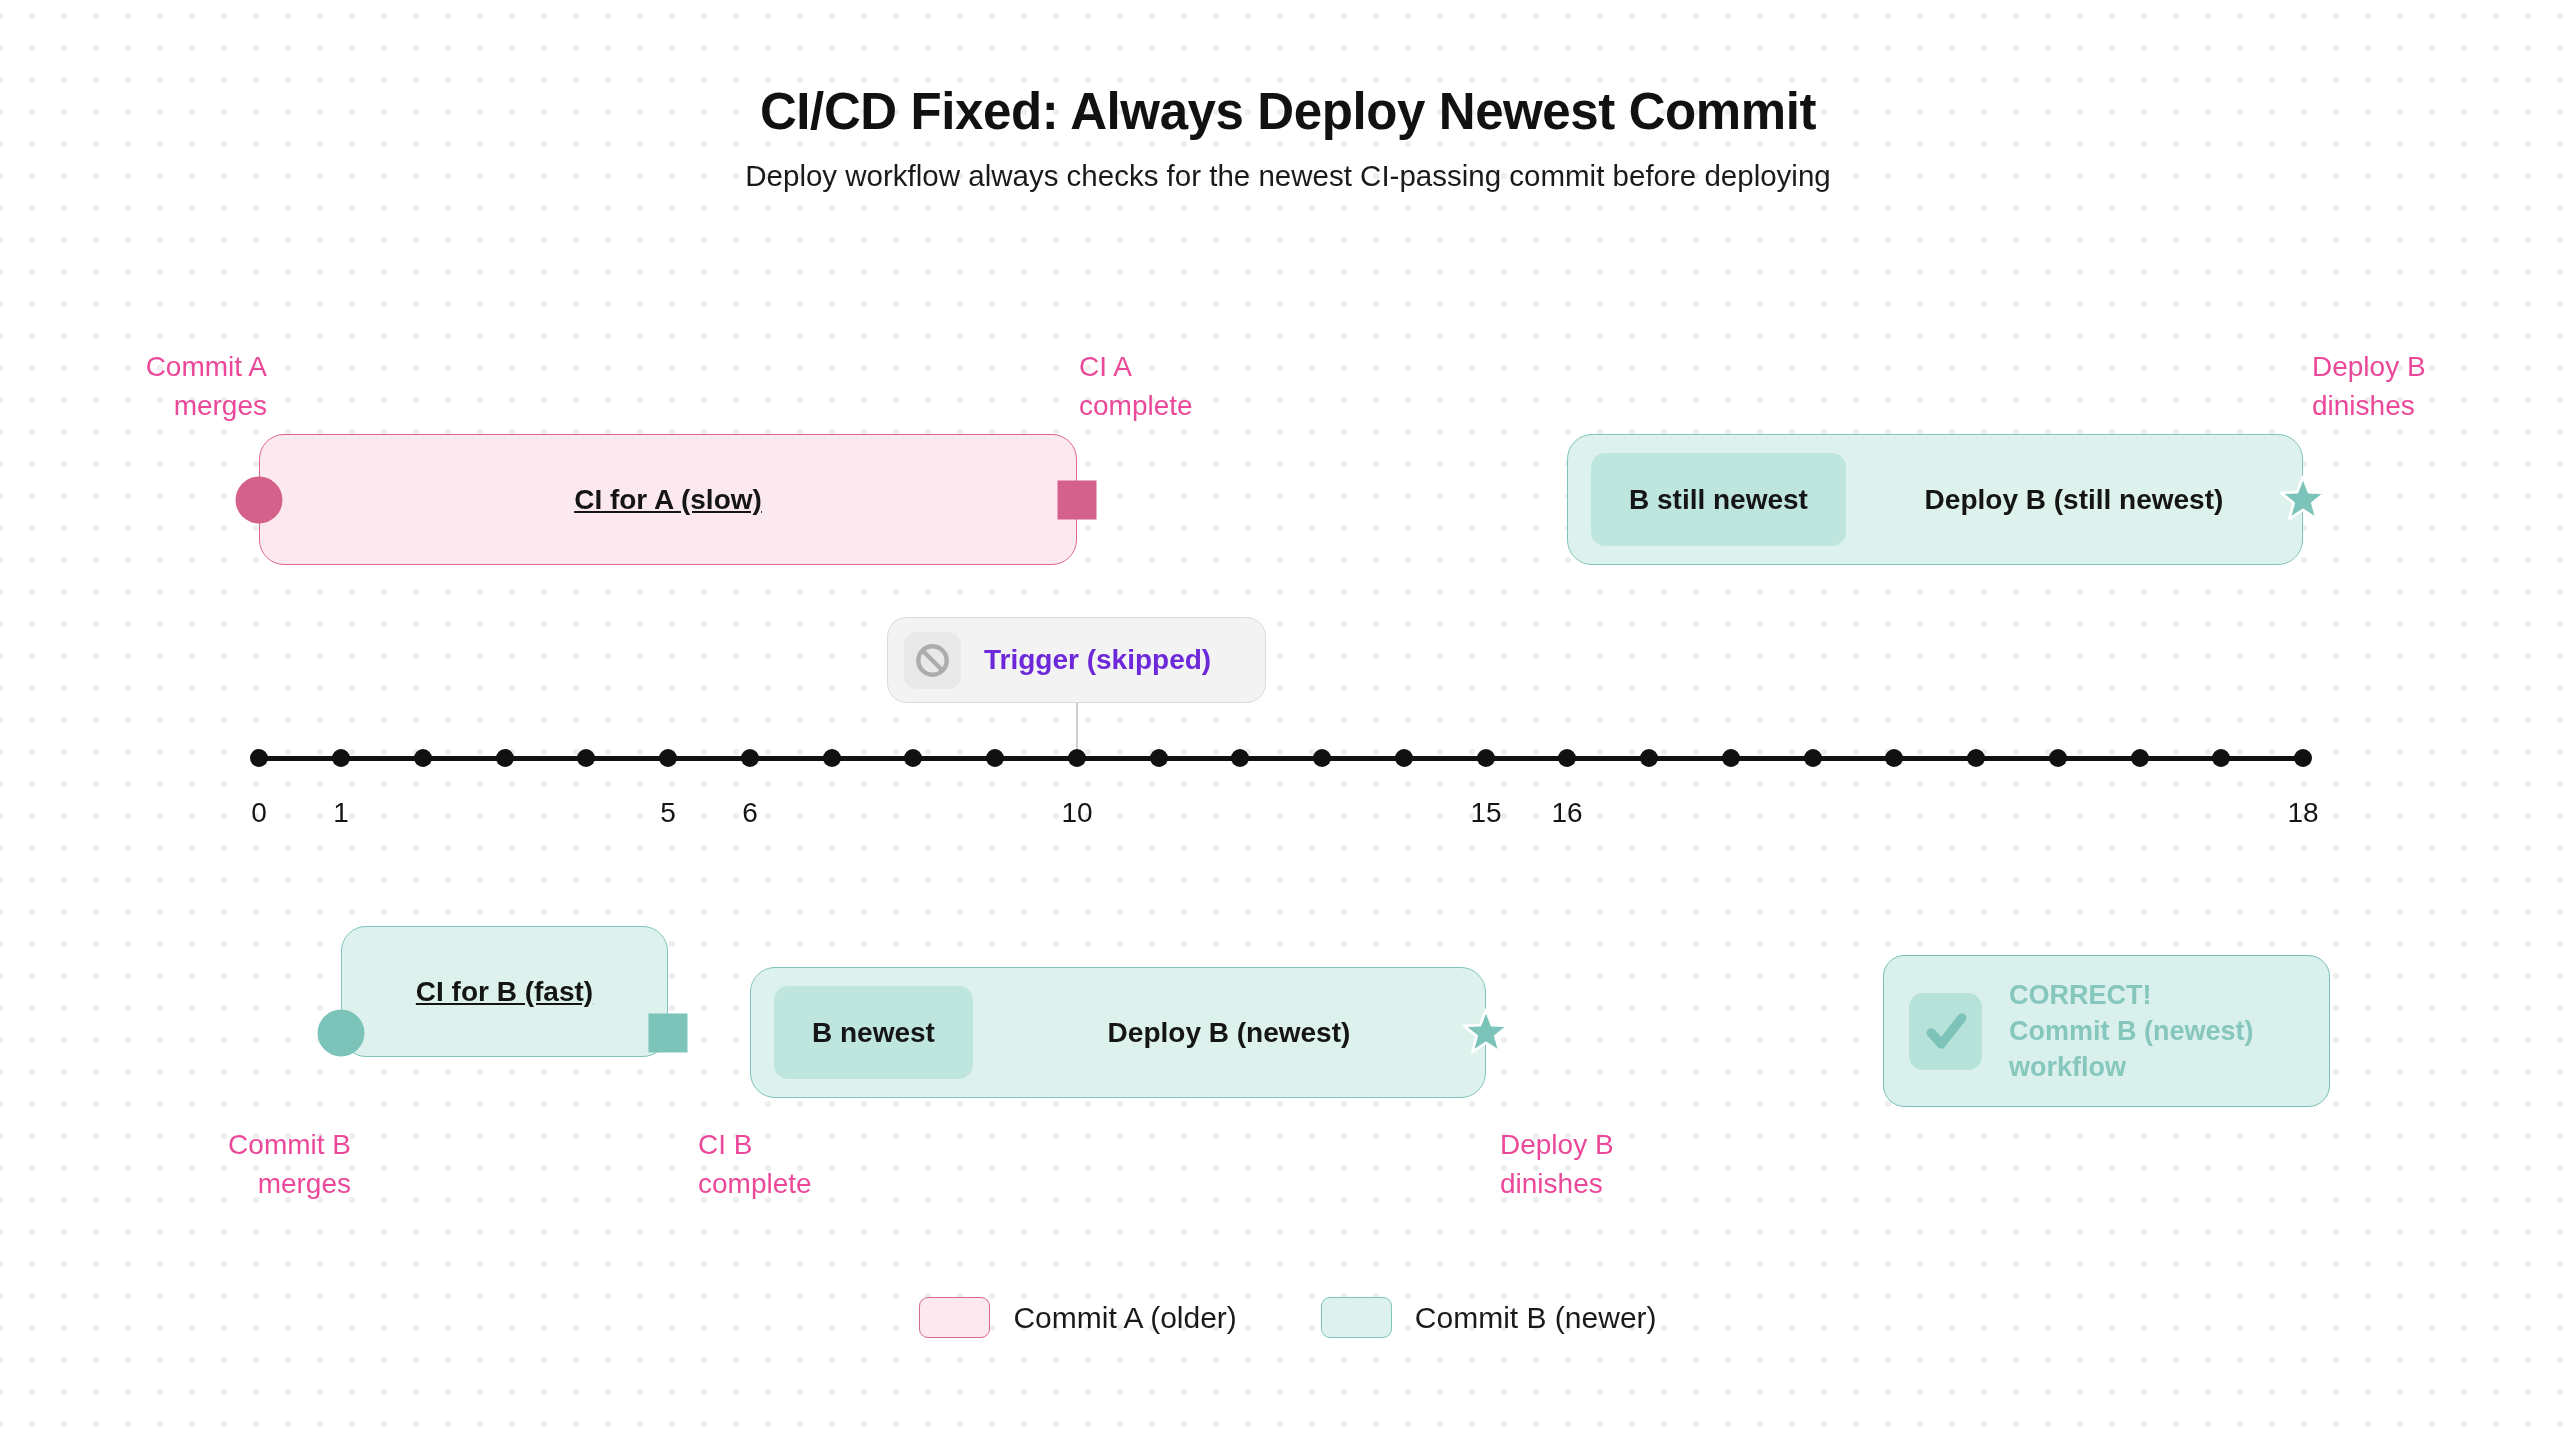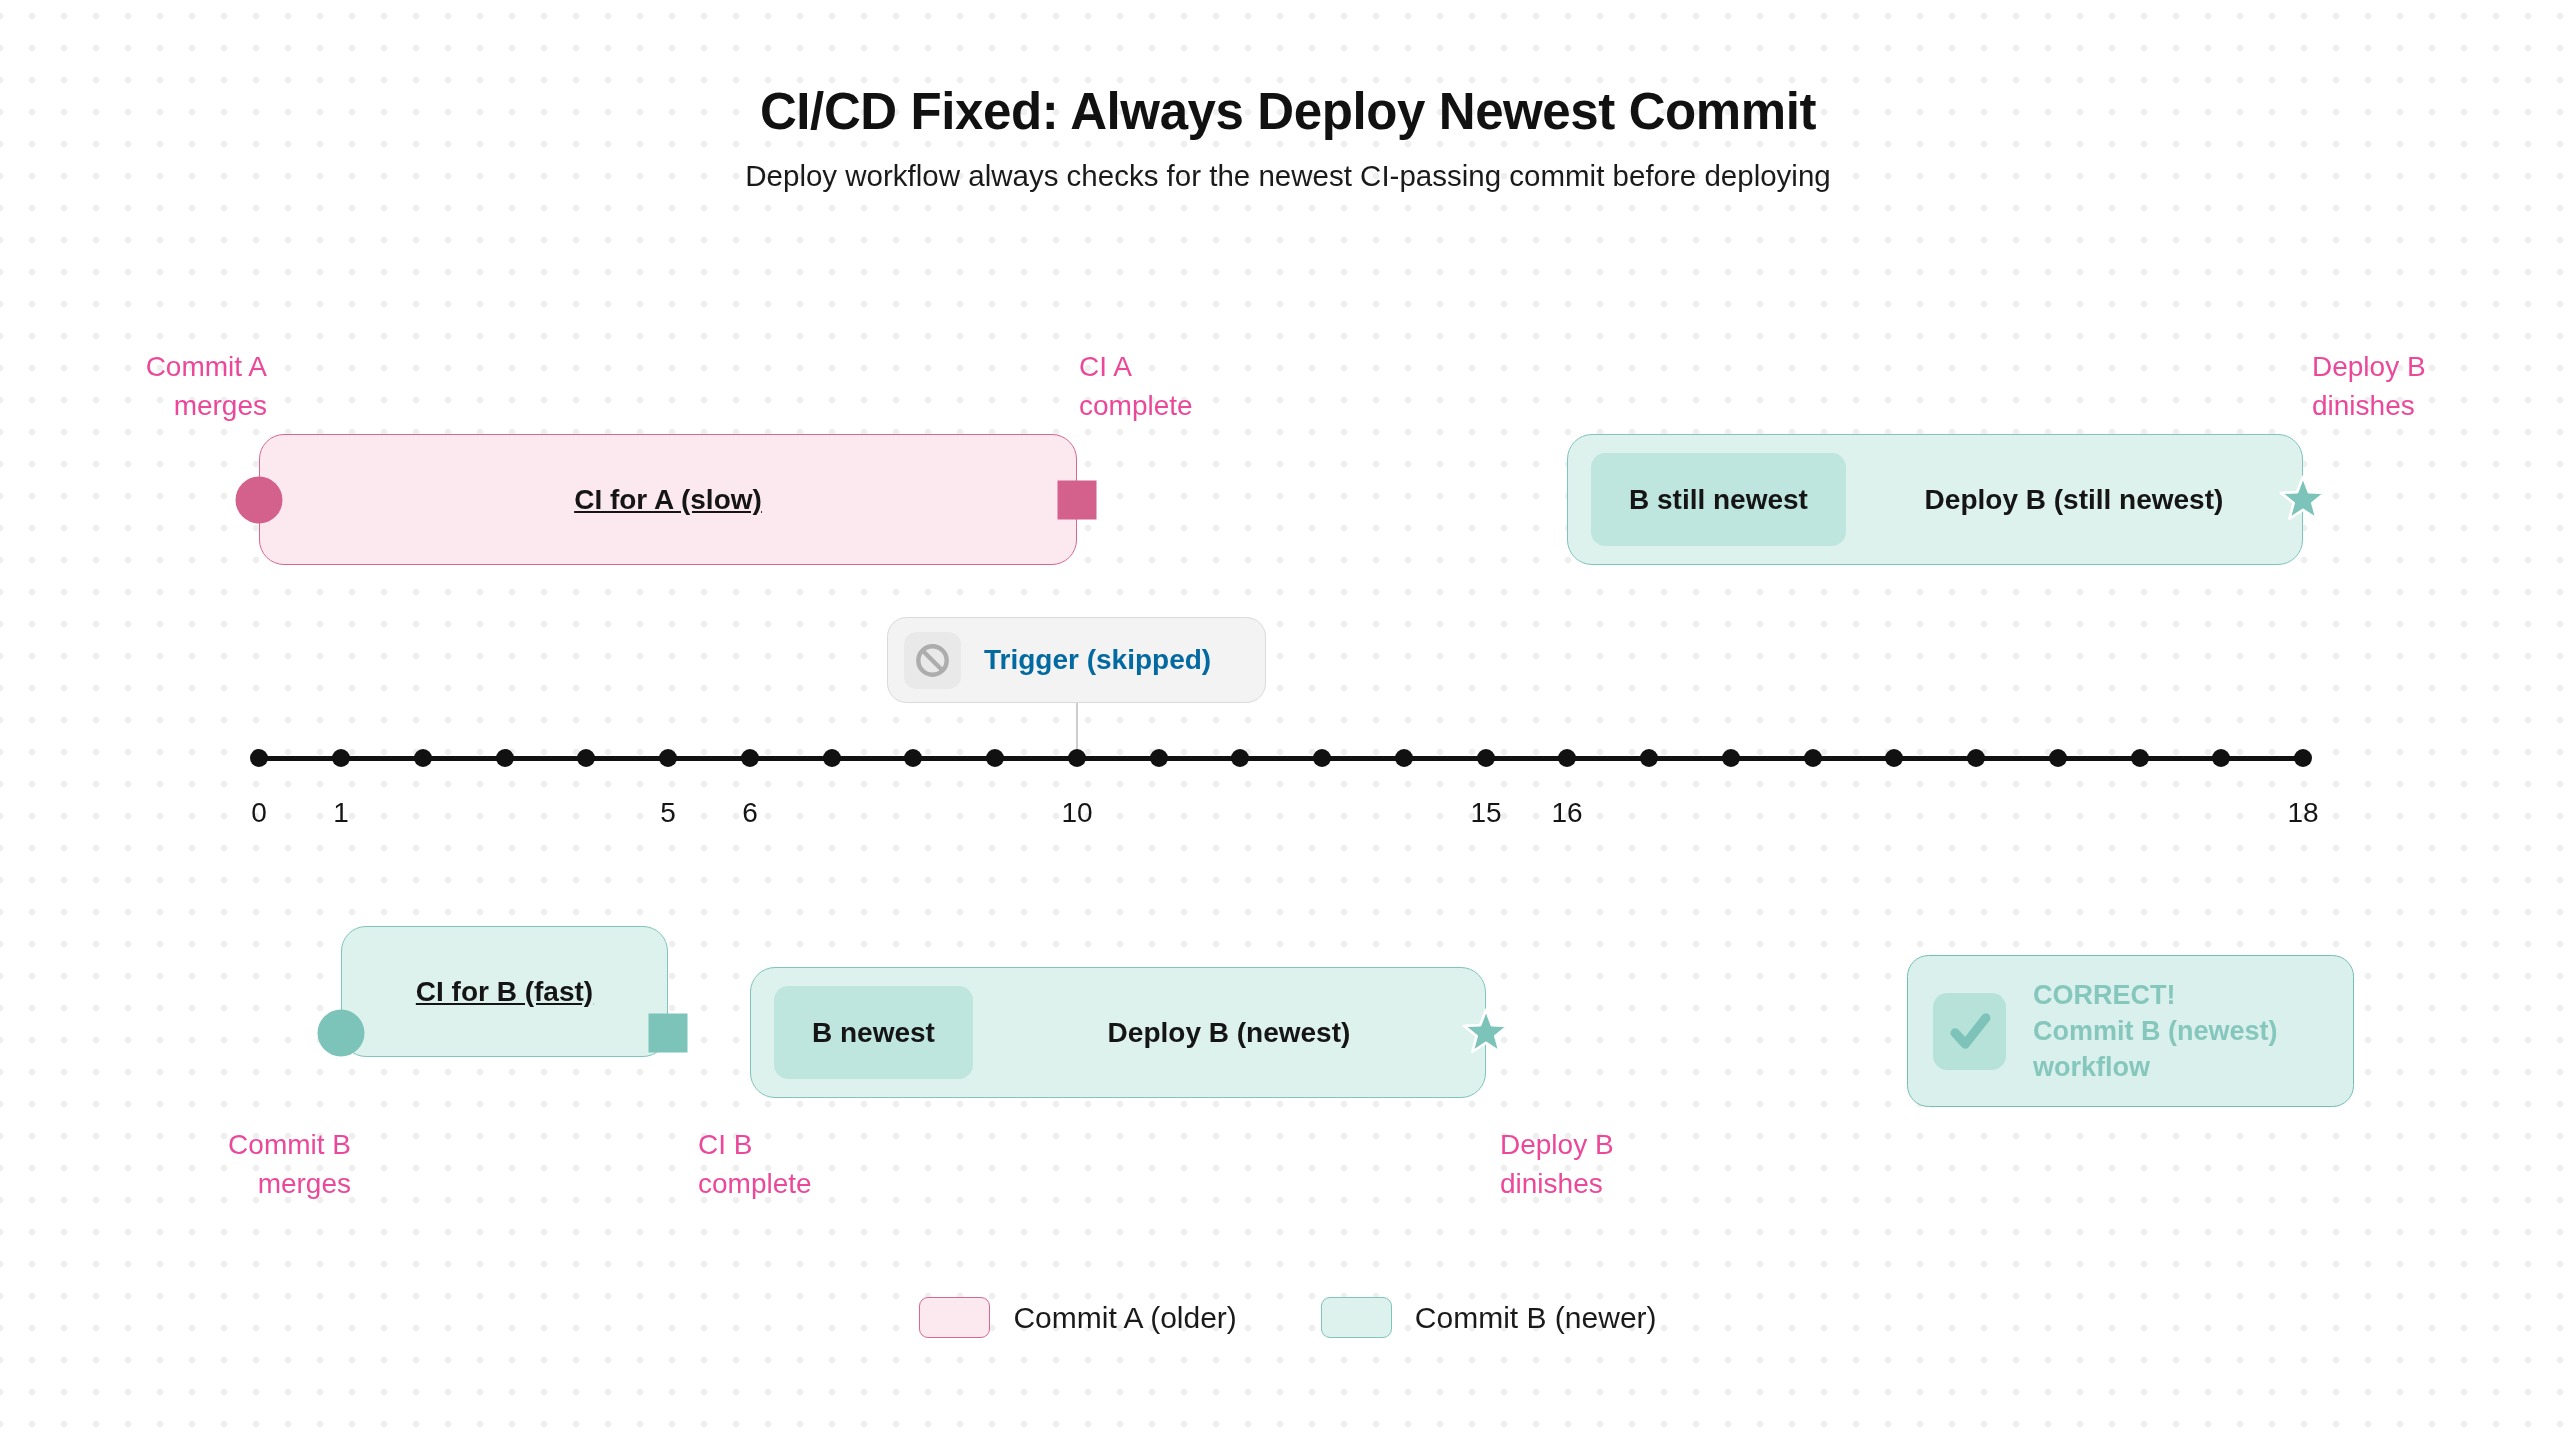--- a/index.html
+++ b/index.html
@@ -31,31 +31,31 @@
   .marker-star{transform:translate(-50%,-50%);z-index:3;}
 
   
   .note-label{font-size:28px;line-height:39px;color:#ec4899;white-space:nowrap;}
   .note-right{text-align:right;}
 
   
   .trigger-box{left:887px;top:617px;width:379px;height:86px;border-radius:19.7px;background:#f3f3f3;
                border:1.8px solid #dadada;box-sizing:border-box;display:flex;align-items:center;padding-left:16px;gap:23px;}
   .trigger-icon-box{width:57px;height:57px;border-radius:12.5px;background:#e9e9e9;display:flex;align-items:center;justify-content:center;flex:0 0 auto;}
-  .trigger-label{font-size:28px;font-weight:bold;color:#0369a1;white-space:nowrap;}
+  .trigger-label{font-size:28px;font-weight:bold;color:#6d28d9;white-space:nowrap;}
   .trigger-connector{left:1076px;top:703px;width:1.8px;height:55px;background:#cccccc;}
 
   
   .timeline-line{left:259px;top:756px;width:2044px;height:4.5px;background:#111;border-radius:2.7px;}
   .timeline-dot{width:18px;height:18px;border-radius:50%;background:#111;top:749px;transform:translateX(-50%);position:absolute;}
   .tick-label{position:absolute;top:797px;transform:translateX(-50%);font-size:28px;color:#151515;}
 
   
   .correct-box{left:1883px;top:955px;width:447px;height:152px;border-radius:21.5px;background:#daf0ec;
-               border:1.8px solid #74bfb4;box-sizing:border-box;display:flex;align-items:center;padding-left:25px;gap:27px;margin-left:24px;}
+               border:1.8px solid #74bfb4;box-sizing:border-box;display:flex;align-items:center;padding-left:25px;gap:27px;}
   .correct-icon-box{width:73px;height:77px;border-radius:14.3px;background:#b7e2da;display:flex;align-items:center;justify-content:center;flex:0 0 auto;}
   .correct-text{font-size:27px;font-weight:bold;line-height:36px;color:#86c7bd;}
 
   
   .legend{left:0;top:1297px;width:100%;display:flex;justify-content:center;align-items:center;gap:84px;}
   .legend-item{display:flex;align-items:center;gap:23px;}
   .legend-swatch{width:71px;height:41px;border-radius:9px;border:1.8px solid;box-sizing:border-box;}
   .legend-swatch-a{background:#fce9f0;border-color:#d8688e;}
   .legend-swatch-b{background:#ddf1ed;border-color:#7fc5bb;}
   .legend-label{font-size:30px;color:#1a1a1a;}

